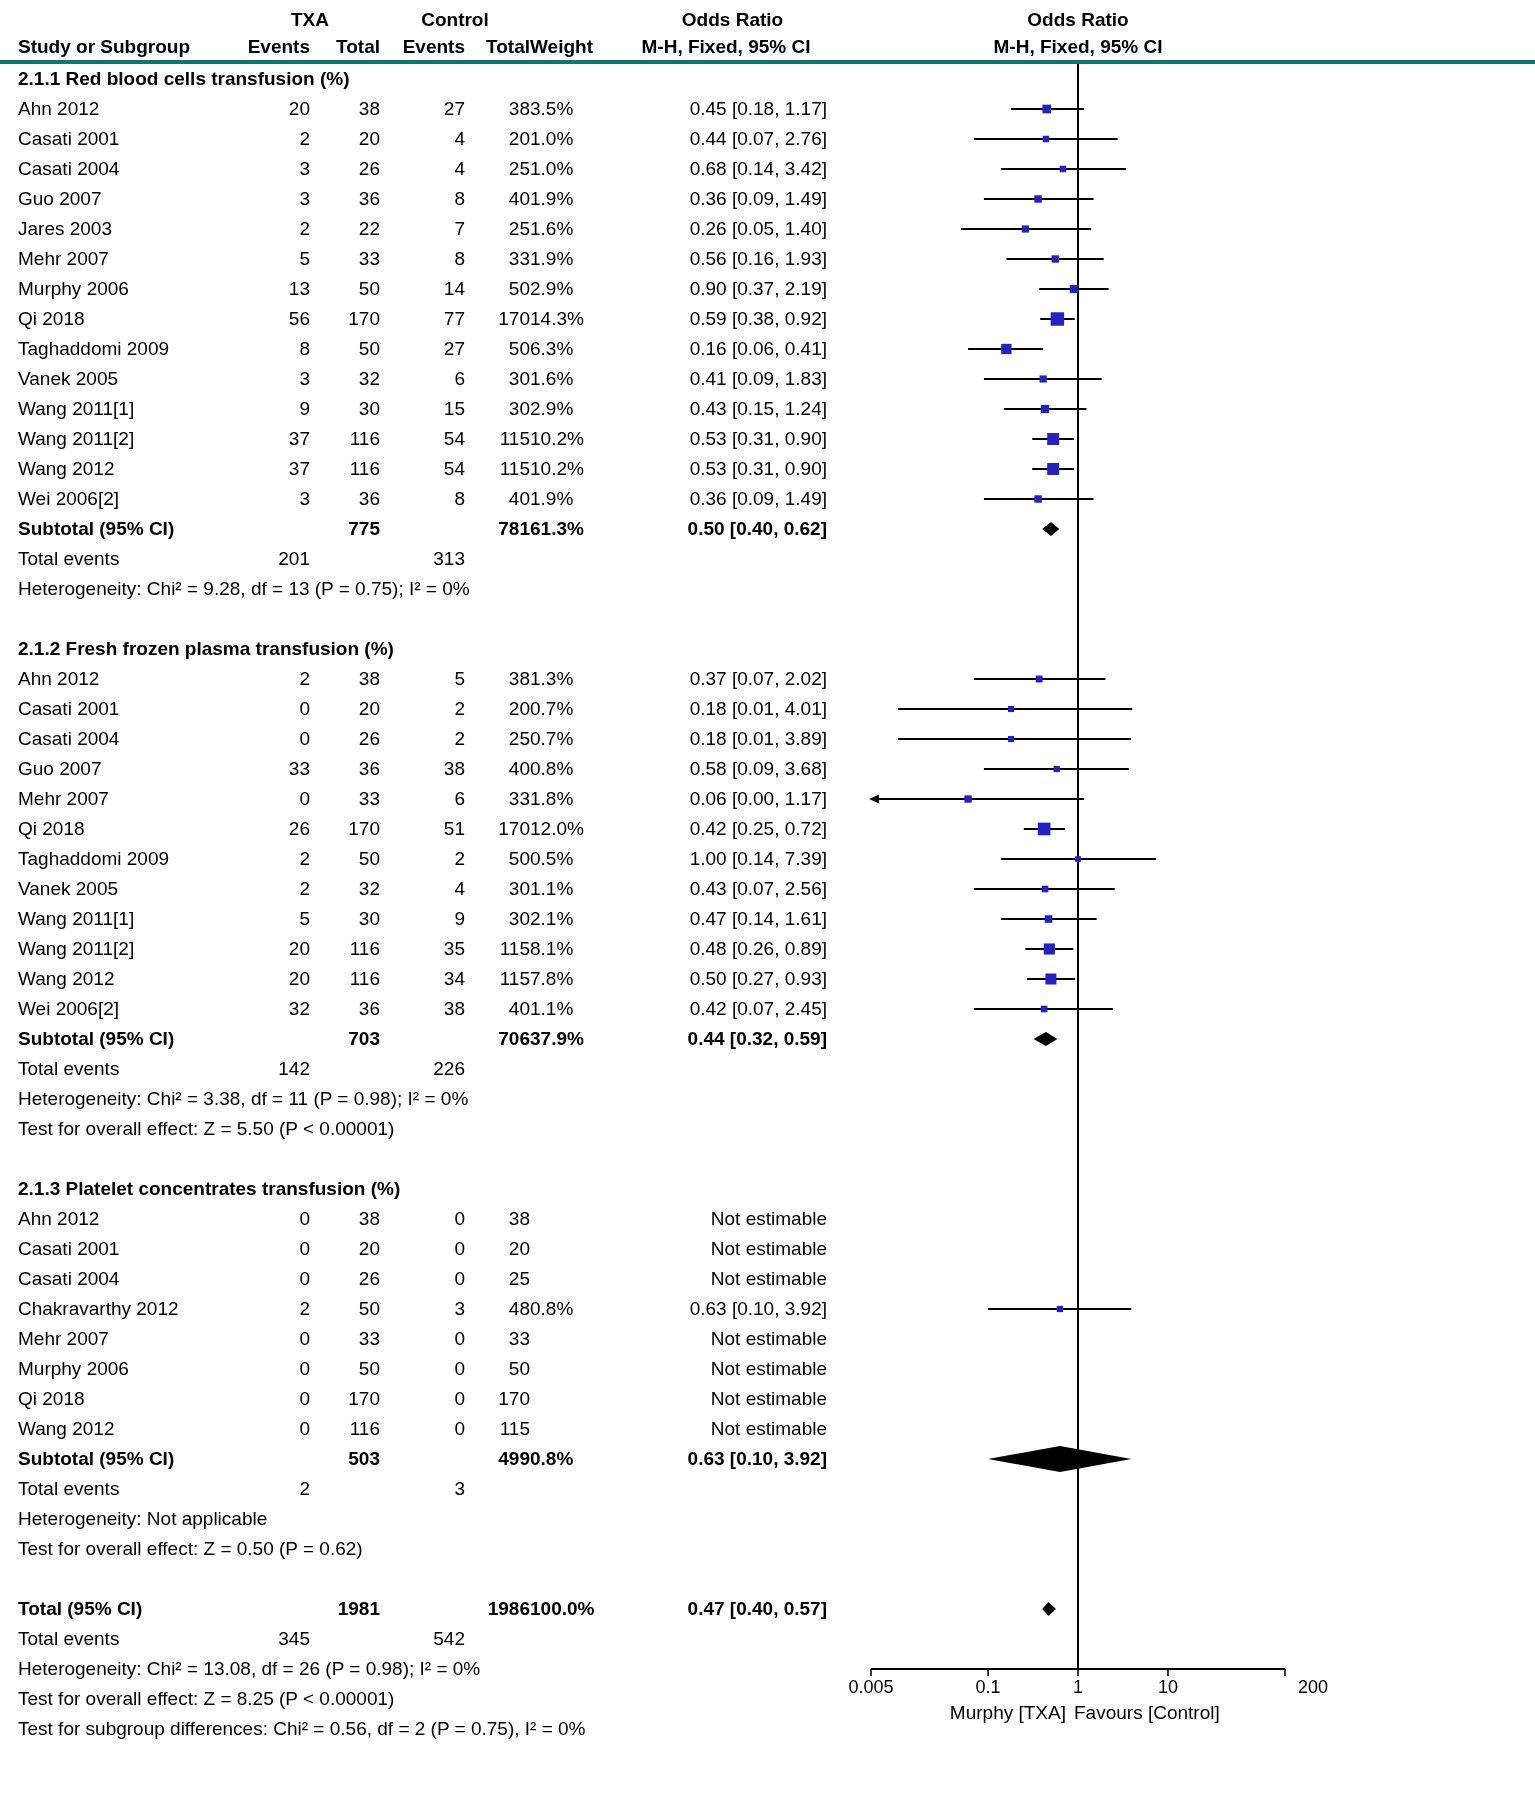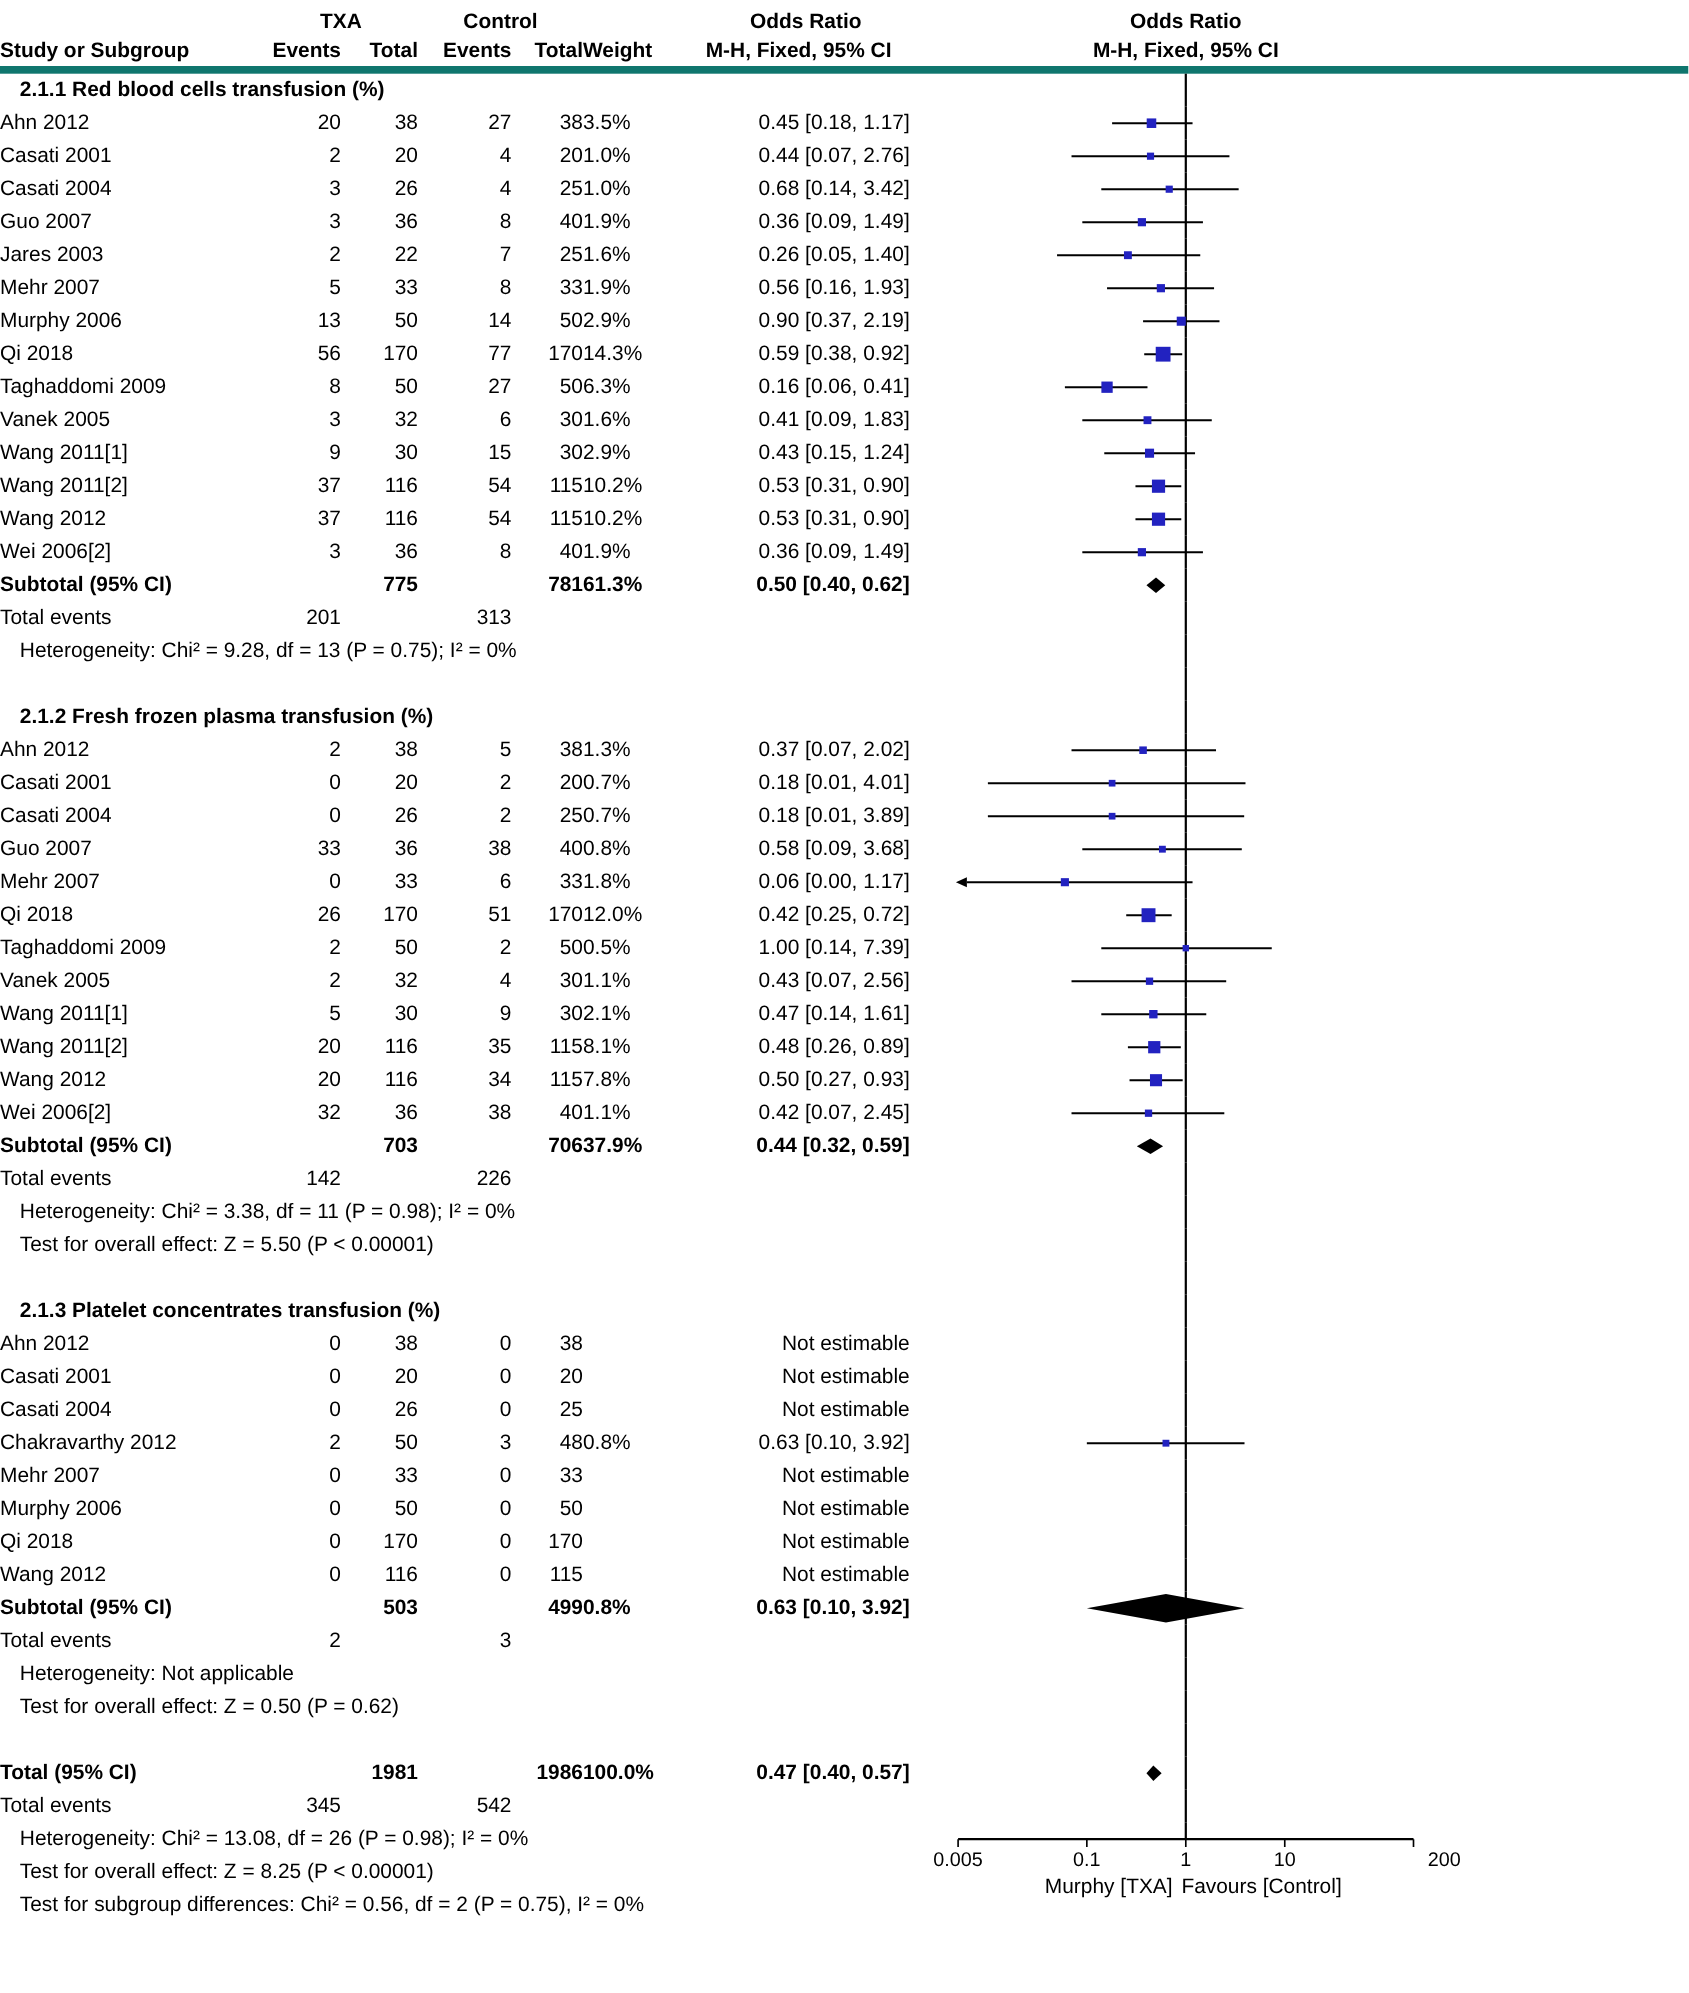--- a/index.html
+++ b/index.html
@@ -1,24 +1,24 @@
 <!DOCTYPE html>
 <html><head>
 <meta charset="utf-8">
 <style>
   *{box-sizing:border-box}
   html,body{background:#fff}
   body{margin:0;color:#000;font-family:"Liberation Sans","DejaVu Sans",sans-serif;font-size:19px;width:1535px}
   #figure{width:1535px;padding:6px 0 28px 0}
   .hrow{display:flex;height:27px;line-height:27px;font-weight:bold}
-  #header{border-bottom:7px solid #0f766e}
+  #header{border-bottom:4px solid #0f766e}
   .row{display:flex;height:30px;line-height:30px}
   .row.gap{height:30px}
   .c{flex:none;white-space:nowrap}
-  .c-study{width:240px;}
+  .c-study{width:240px;padding-left:18px}
   .c-e1{width:70px;text-align:right}
   .c-t1{width:70px;text-align:right}
   .c-e2{width:85px;text-align:right}
   .c-t2{width:65px;text-align:right}
   .c-w{width:95px;text-align:left}
   .c-or{width:215px;text-align:right;padding-right:13px}
   .c-plot{width:695px;position:relative}
   .c-plot.cl::before{content:"";position:absolute;left:237px;top:0;bottom:0;width:2px;background:#000}
   .c-span{width:840px;padding-left:18px}
   .bold{font-weight:bold}

